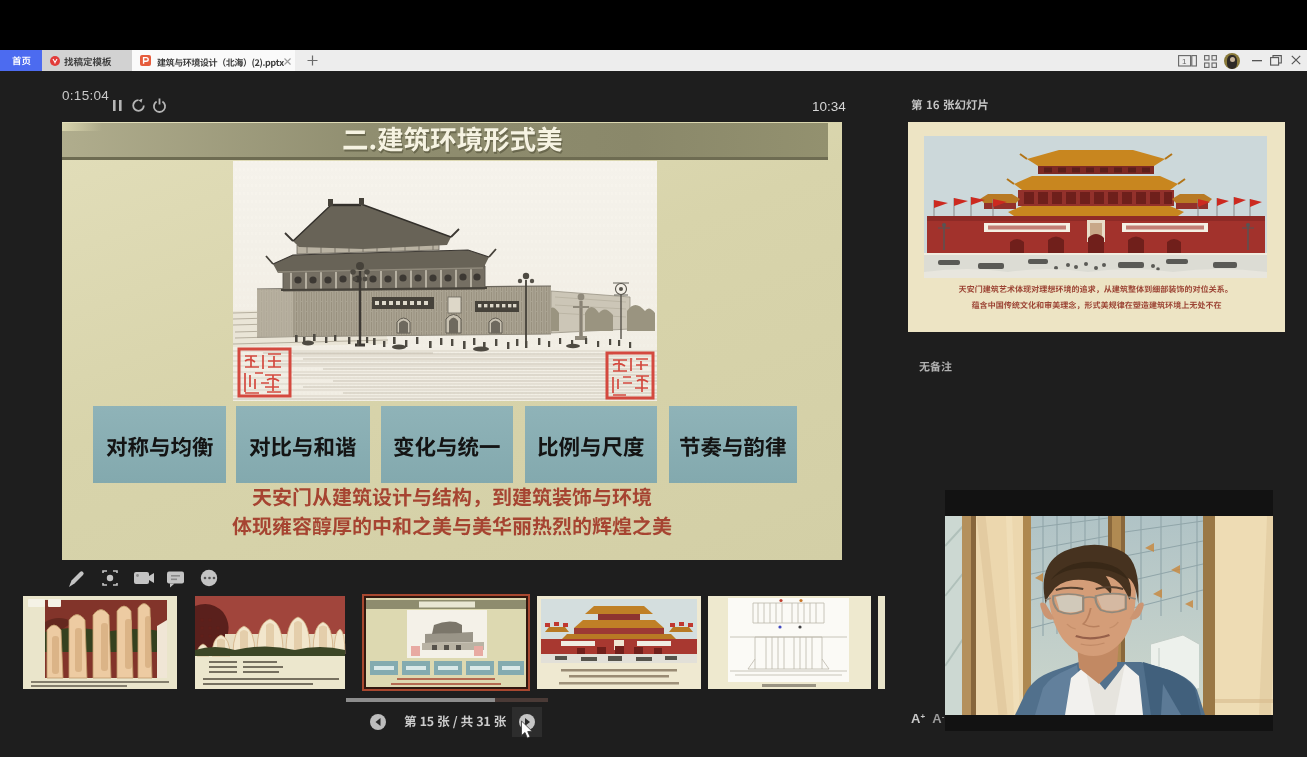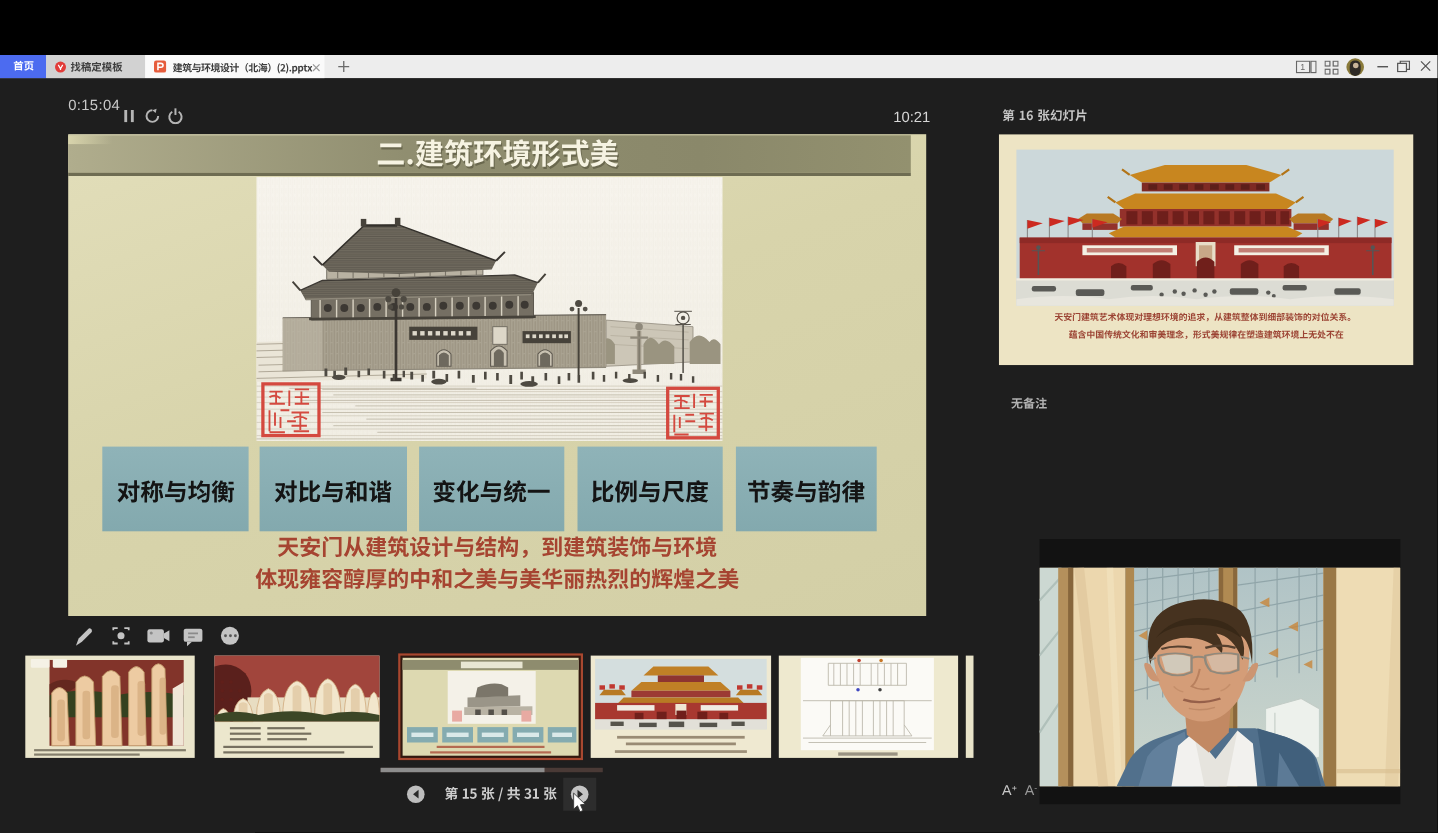--- a/index.html
+++ b/index.html
@@ -95,21 +95,21 @@
     <rect x="7" y="1" width="2.6" height="11" fill="#b5b5b5"></rect>
   </svg>
 <svg class="abs" style="left:131px;top:98px" width="15" height="15" viewBox="0 0 15 15">
     <path d="M12.8 7.5 A5.3 5.3 0 1 1 7.5 2.2" fill="none" stroke="#b5b5b5" stroke-width="1.8"></path>
     <path d="M7.5 2.2 L11.4 0.8 L10.5 4.8 Z" fill="#b5b5b5"></path>
   </svg>
 <svg class="abs" style="left:152px;top:98px" width="15" height="15" viewBox="0 0 15 15">
     <path d="M4.6 3.6 A5.6 5.6 0 1 0 10.4 3.6" fill="none" stroke="#b5b5b5" stroke-width="1.8"></path>
     <rect x="6.6" y="0.5" width="1.8" height="6" fill="#b5b5b5"></rect>
   </svg>
-<div class="abs" style="left:812px;top:99px;color:#d6d6d6;font-size:13.5px">10:21</div>
+<div class="abs" style="left:812px;top:99px;color:#d6d6d6;font-size:13.5px">10:34</div>
 <div class="abs" style="left:62px;top:122px;width:780px;height:438px;background:linear-gradient(160deg,#e2deba 0%,#d8d4ab 45%,#d3cfa6 100%)"></div>
 <div class="abs" style="left:62px;top:123px;width:766px;height:37px;background:linear-gradient(90deg,#b0ad8d,#908e70 40%,#8a886a 75%,#93916f);border-bottom:3px solid #6e6c52"></div>
 <div class="abs" style="left:62px;top:123px;width:40px;height:8px;background:linear-gradient(90deg,#d8d4ac,rgba(216,212,172,0))"></div>
 <div style="position:absolute;left:343.2px;top:127.5px;z-index:5"><svg style="" width="220.6" height="35.8" viewBox="0 0 8325 1350">
       <g fill="#6a684e" transform="translate(0,880) scale(1,-1)">
         <use href="#gb4E8C" x="0"></use>
         <use href="#gb002E" x="1000"></use>
         <use href="#gb5EFA" x="1325"></use>
         <use href="#gb7B51" x="2325"></use>
         <use href="#gb73AF" x="3325"></use>
@@ -903,21 +903,21 @@
 <path d="M167 81 Q177 77 189 80 L189 92 Q179 97 171 93 Z" fill="#d8e4e0" opacity="0.4"></path>
 
 <path d="M134 74 Q144 70 156 73 M166 73 Q177 69 188 73" stroke="#55402f" stroke-width="2" fill="none"></path>
 <path d="M162 92 Q160 104 156 108 Q162 112 169 110" stroke="#b8805e" stroke-width="1.5" fill="none"></path>
 <path d="M150 120 Q162 125 177 119" stroke="#96604a" stroke-width="2.2" fill="none"></path>
 <path d="M154 128 Q163 131 173 127" stroke="#b8825f" stroke-width="1.3" fill="none" opacity="0.7"></path>
 <path d="M143 108 Q146 112 150 113 M184 106 Q181 111 177 112" stroke="#c08b66" stroke-width="1.2" fill="none" opacity="0.8"></path>
 </g>
     </g>
 </svg>
-<div class="abs" style="left:911px;top:711px;color:#c9c9c9;font-size:13px;font-weight:normal">A<span style="font-size:8px;vertical-align:4px">+</span>&nbsp;&nbsp;<span style="color:#9a9a9a">A<span style="font-size:8px;vertical-align:4px">-</span></span></div>
+<div class="abs" style="left:911px;top:711px;color:#c9c9c9;font-size:13px;font-weight:bold">A<span style="font-size:8px;vertical-align:4px">+</span>&nbsp;&nbsp;<span style="color:#9a9a9a">A<span style="font-size:8px;vertical-align:4px">-</span></span></div>
 <svg width="0" height="0" style="position:absolute">
     <defs>
       <path id="gb9996" d="M267 286H724V221H267ZM267 378V439H724V378ZM267 129H724V61H267ZM205 809C231 782 258 746 278 715H48V604H429L413 543H147V-90H267V-43H724V-90H849V543H546L574 604H955V715H730C756 747 784 784 810 822L672 852C655 810 624 757 596 715H365L410 738C390 773 349 822 312 857Z"></path>
       <path id="gb9875" d="M441 449V270C441 173 385 70 40 6C67 -18 101 -65 114 -91C487 -13 565 124 565 268V449ZM536 95C650 45 806 -36 880 -91L954 3C874 57 714 132 604 176ZM149 601V135H272V491H738V138H867V601H503C517 628 532 659 546 691H942V802H67V691H411C403 661 393 629 384 601Z"></path>
       <path id="gb627E" d="M673 781C717 734 776 669 803 628L900 695C870 734 808 796 764 840ZM164 850V659H39V548H164V372C113 360 65 350 26 342L57 227L164 254V45C164 31 158 26 144 26C131 26 89 26 50 27C64 -3 80 -51 83 -82C154 -82 202 -79 236 -60C270 -43 281 -13 281 44V285L399 317L385 427L281 401V548H389V659H281V850ZM817 486C786 417 744 348 691 286C677 346 665 416 656 494L958 525L947 636L646 607C640 681 637 761 635 845H513C516 757 520 673 525 595L399 583L411 469L536 482C548 366 566 266 591 183C521 121 440 69 355 36C390 12 429 -26 451 -57C516 -26 580 16 639 66C686 -21 751 -72 839 -81C895 -87 950 -40 976 146C953 158 899 190 876 216C869 109 856 60 833 62C794 68 761 102 735 158C810 239 872 331 915 425Z"></path>
       <path id="gb7A3F" d="M548 535H788V478H548ZM444 615V397H899V615ZM619 148H719V88H619ZM534 227V9H808V227ZM581 825 610 751H385V745L321 837C246 807 134 783 32 769C45 742 60 702 64 675C99 678 136 683 173 689V566H41V455H154C120 360 68 254 16 191C35 159 62 108 74 72C109 120 144 189 173 262V-90H284V310C303 277 321 243 331 220L385 297V-90H492V264H848V13C848 5 845 2 836 2C828 2 802 2 777 3C789 -23 802 -62 806 -90C856 -90 894 -90 922 -74C950 -59 957 -33 957 13V361H385V336C357 367 303 424 284 439V455H397V566H284V710C320 718 354 727 385 738V650H964V751H745C732 783 713 824 697 856Z"></path>
       <path id="gb5B9A" d="M202 381C184 208 135 69 26 -11C53 -28 104 -70 123 -91C181 -42 225 23 257 102C349 -44 486 -75 674 -75H925C931 -39 950 19 968 47C900 45 734 45 680 45C638 45 599 47 562 52V196H837V308H562V428H776V542H223V428H437V88C379 117 333 166 303 246C312 285 319 326 324 369ZM409 827C421 801 434 772 443 744H71V492H189V630H807V492H930V744H581C569 780 548 825 529 860Z"></path>
       <path id="gb6A21" d="M512 404H787V360H512ZM512 525H787V482H512ZM720 850V781H604V850H490V781H373V683H490V626H604V683H720V626H836V683H949V781H836V850ZM401 608V277H593C591 257 588 237 585 219H355V120H546C509 68 442 31 317 6C340 -17 368 -61 378 -90C543 -50 625 12 667 99C717 7 793 -57 906 -88C922 -58 955 -12 980 11C890 29 823 66 778 120H953V219H703L710 277H903V608ZM151 850V663H42V552H151V527C123 413 74 284 18 212C38 180 64 125 76 91C103 133 129 190 151 254V-89H264V365C285 323 304 280 315 250L386 334C369 363 293 479 264 517V552H355V663H264V850Z"></path>
       <path id="gb677F" d="M168 850V663H46V552H163C134 429 81 285 21 212C39 181 64 125 74 92C108 146 141 227 168 316V-89H280V387C300 342 319 296 329 264L399 353C382 383 305 501 280 533V552H387V663H280V850ZM537 466C563 346 598 240 648 151C594 88 529 41 454 10C514 153 533 327 537 466ZM871 843C764 801 583 779 421 772V534C421 372 412 135 298 -27C326 -38 376 -74 397 -95C419 -64 437 -29 453 8C477 -16 508 -61 524 -90C597 -54 662 -8 716 50C766 -10 826 -58 900 -93C917 -61 953 -14 980 10C904 40 842 87 792 146C860 252 907 386 930 555L855 576L834 573H538V674C684 683 840 704 953 747ZM798 466C780 387 754 317 720 255C687 319 662 390 644 466Z"></path>
       <path id="gb5EFA" d="M388 775V685H557V637H334V548H557V498H383V407H557V359H377V275H557V225H338V134H557V66H671V134H936V225H671V275H904V359H671V407H893V548H948V637H893V775H671V849H557V775ZM671 548H787V498H671ZM671 637V685H787V637ZM91 360C91 373 123 393 146 405H231C222 340 209 281 192 230C174 263 157 302 144 348L56 318C80 238 110 173 145 122C113 66 73 22 25 -11C50 -26 94 -67 111 -90C154 -58 191 -16 223 36C327 -49 463 -70 632 -70H927C934 -38 953 15 970 39C901 37 693 37 636 37C488 38 363 55 271 133C310 229 336 350 349 496L282 512L261 509H227C271 584 316 672 354 762L282 810L245 795H56V690H202C168 610 130 542 114 519C93 485 65 458 44 452C59 429 83 383 91 360Z"></path>

